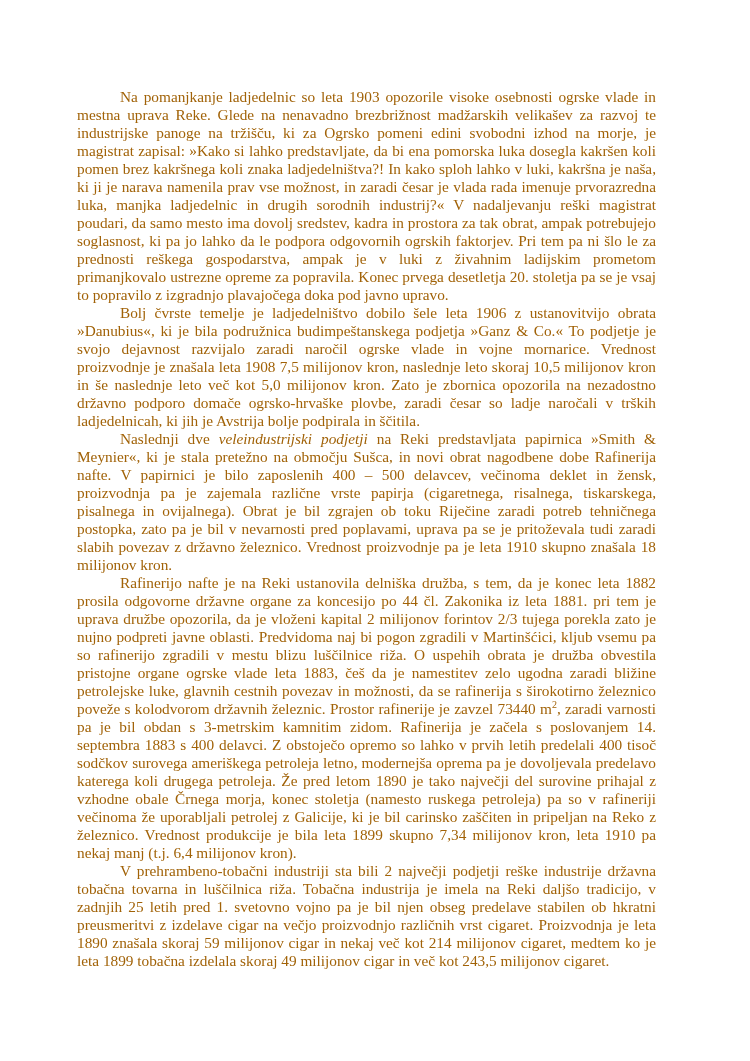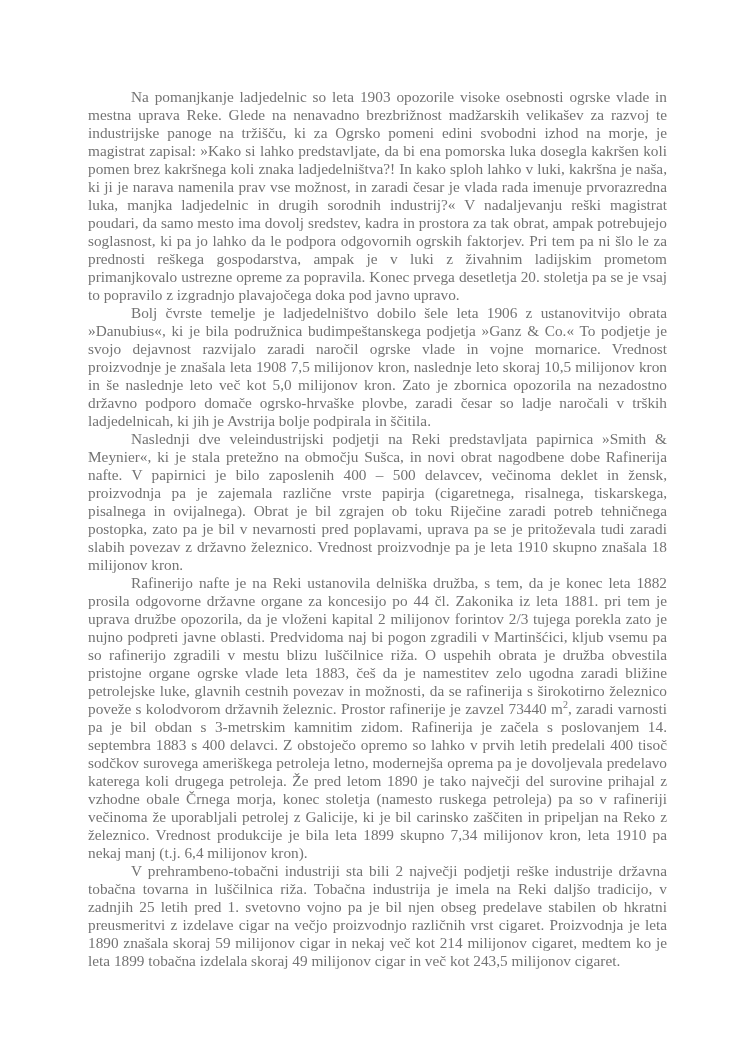--- a/index.html
+++ b/index.html
@@ -11,33 +11,34 @@
     position: relative;
     width: 750px;
     height: 1061px;
     background: #ffffff;
     overflow: hidden;
     font-family: "Liberation Serif", "DejaVu Serif", serif;
   }
   .doc-body {
     position: absolute;
     top: 88px;
-    left: 88px;
+    left: 77px;
     width: 579px;
-    color: #737373;
+    color: #a16207;
     font-size: 15.3px;
     line-height: 18px;
     text-align: justify;
   }
   .para {
     margin: 0;
     padding: 0;
     text-indent: 43px;
   }
   .italic {
+    font-style: italic;
   }
   sup {
     font-size: 10px;
     line-height: 0;
   }
 </style>
 </head>
 <body>
 
 <div class="page">

